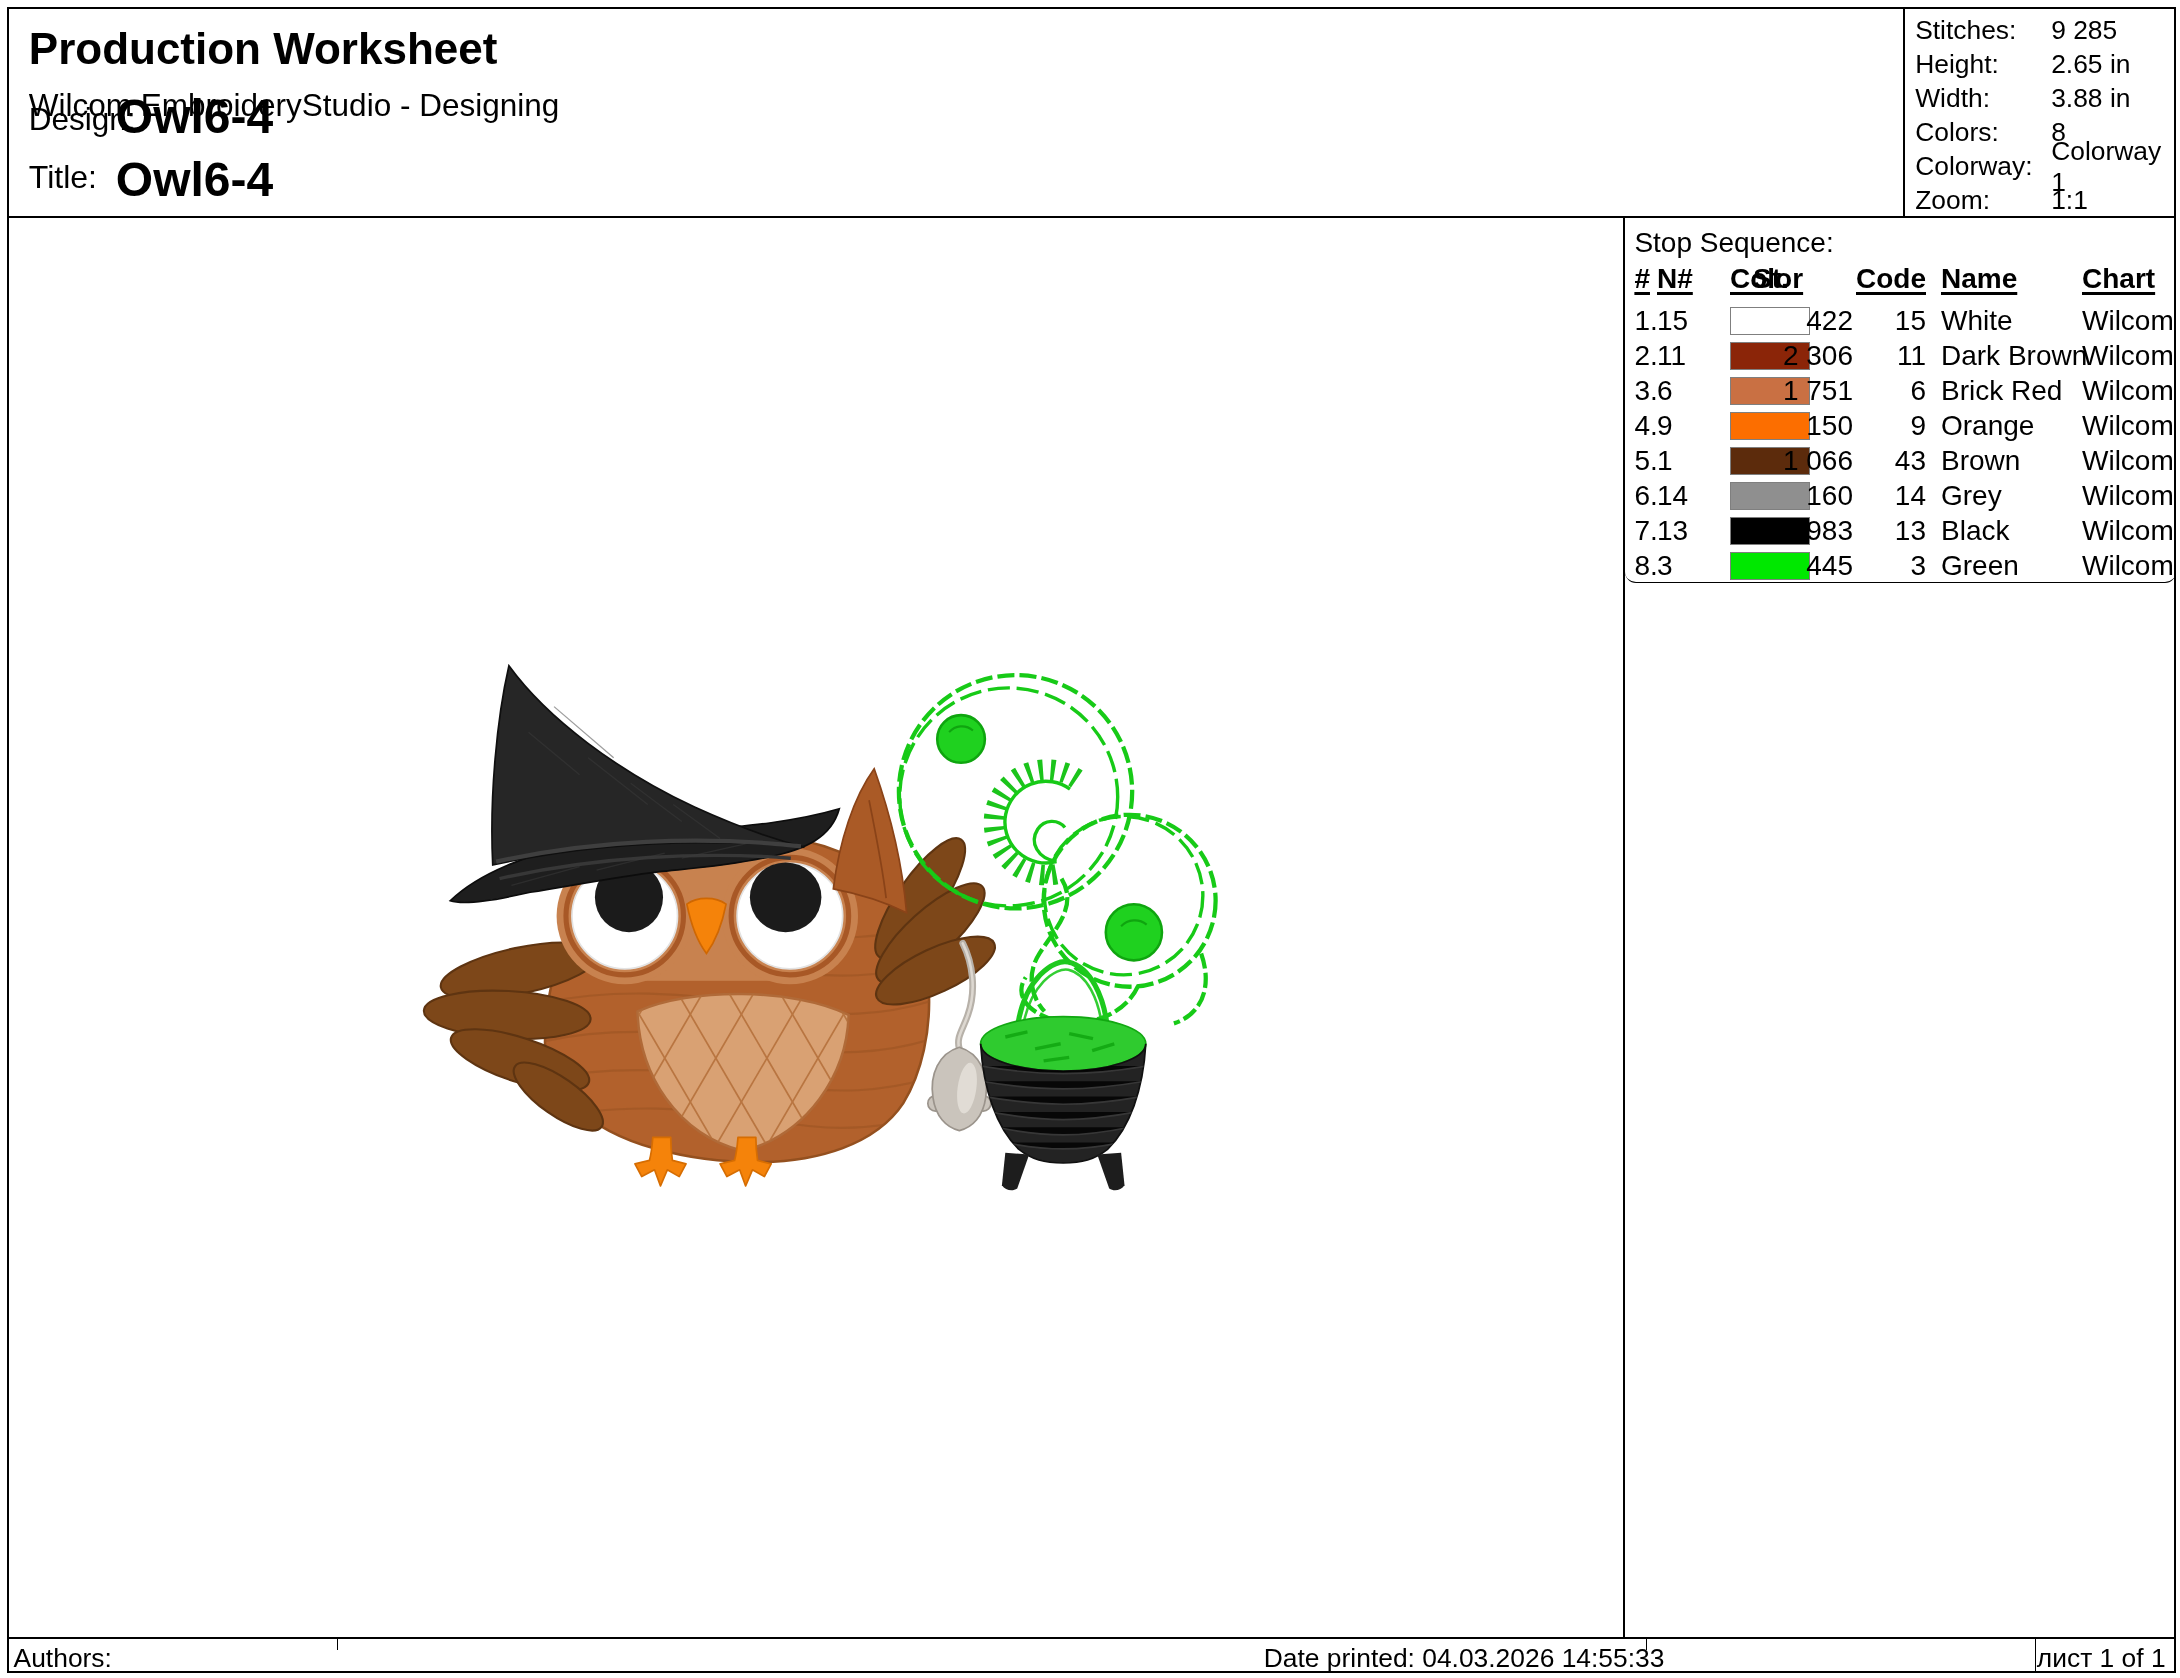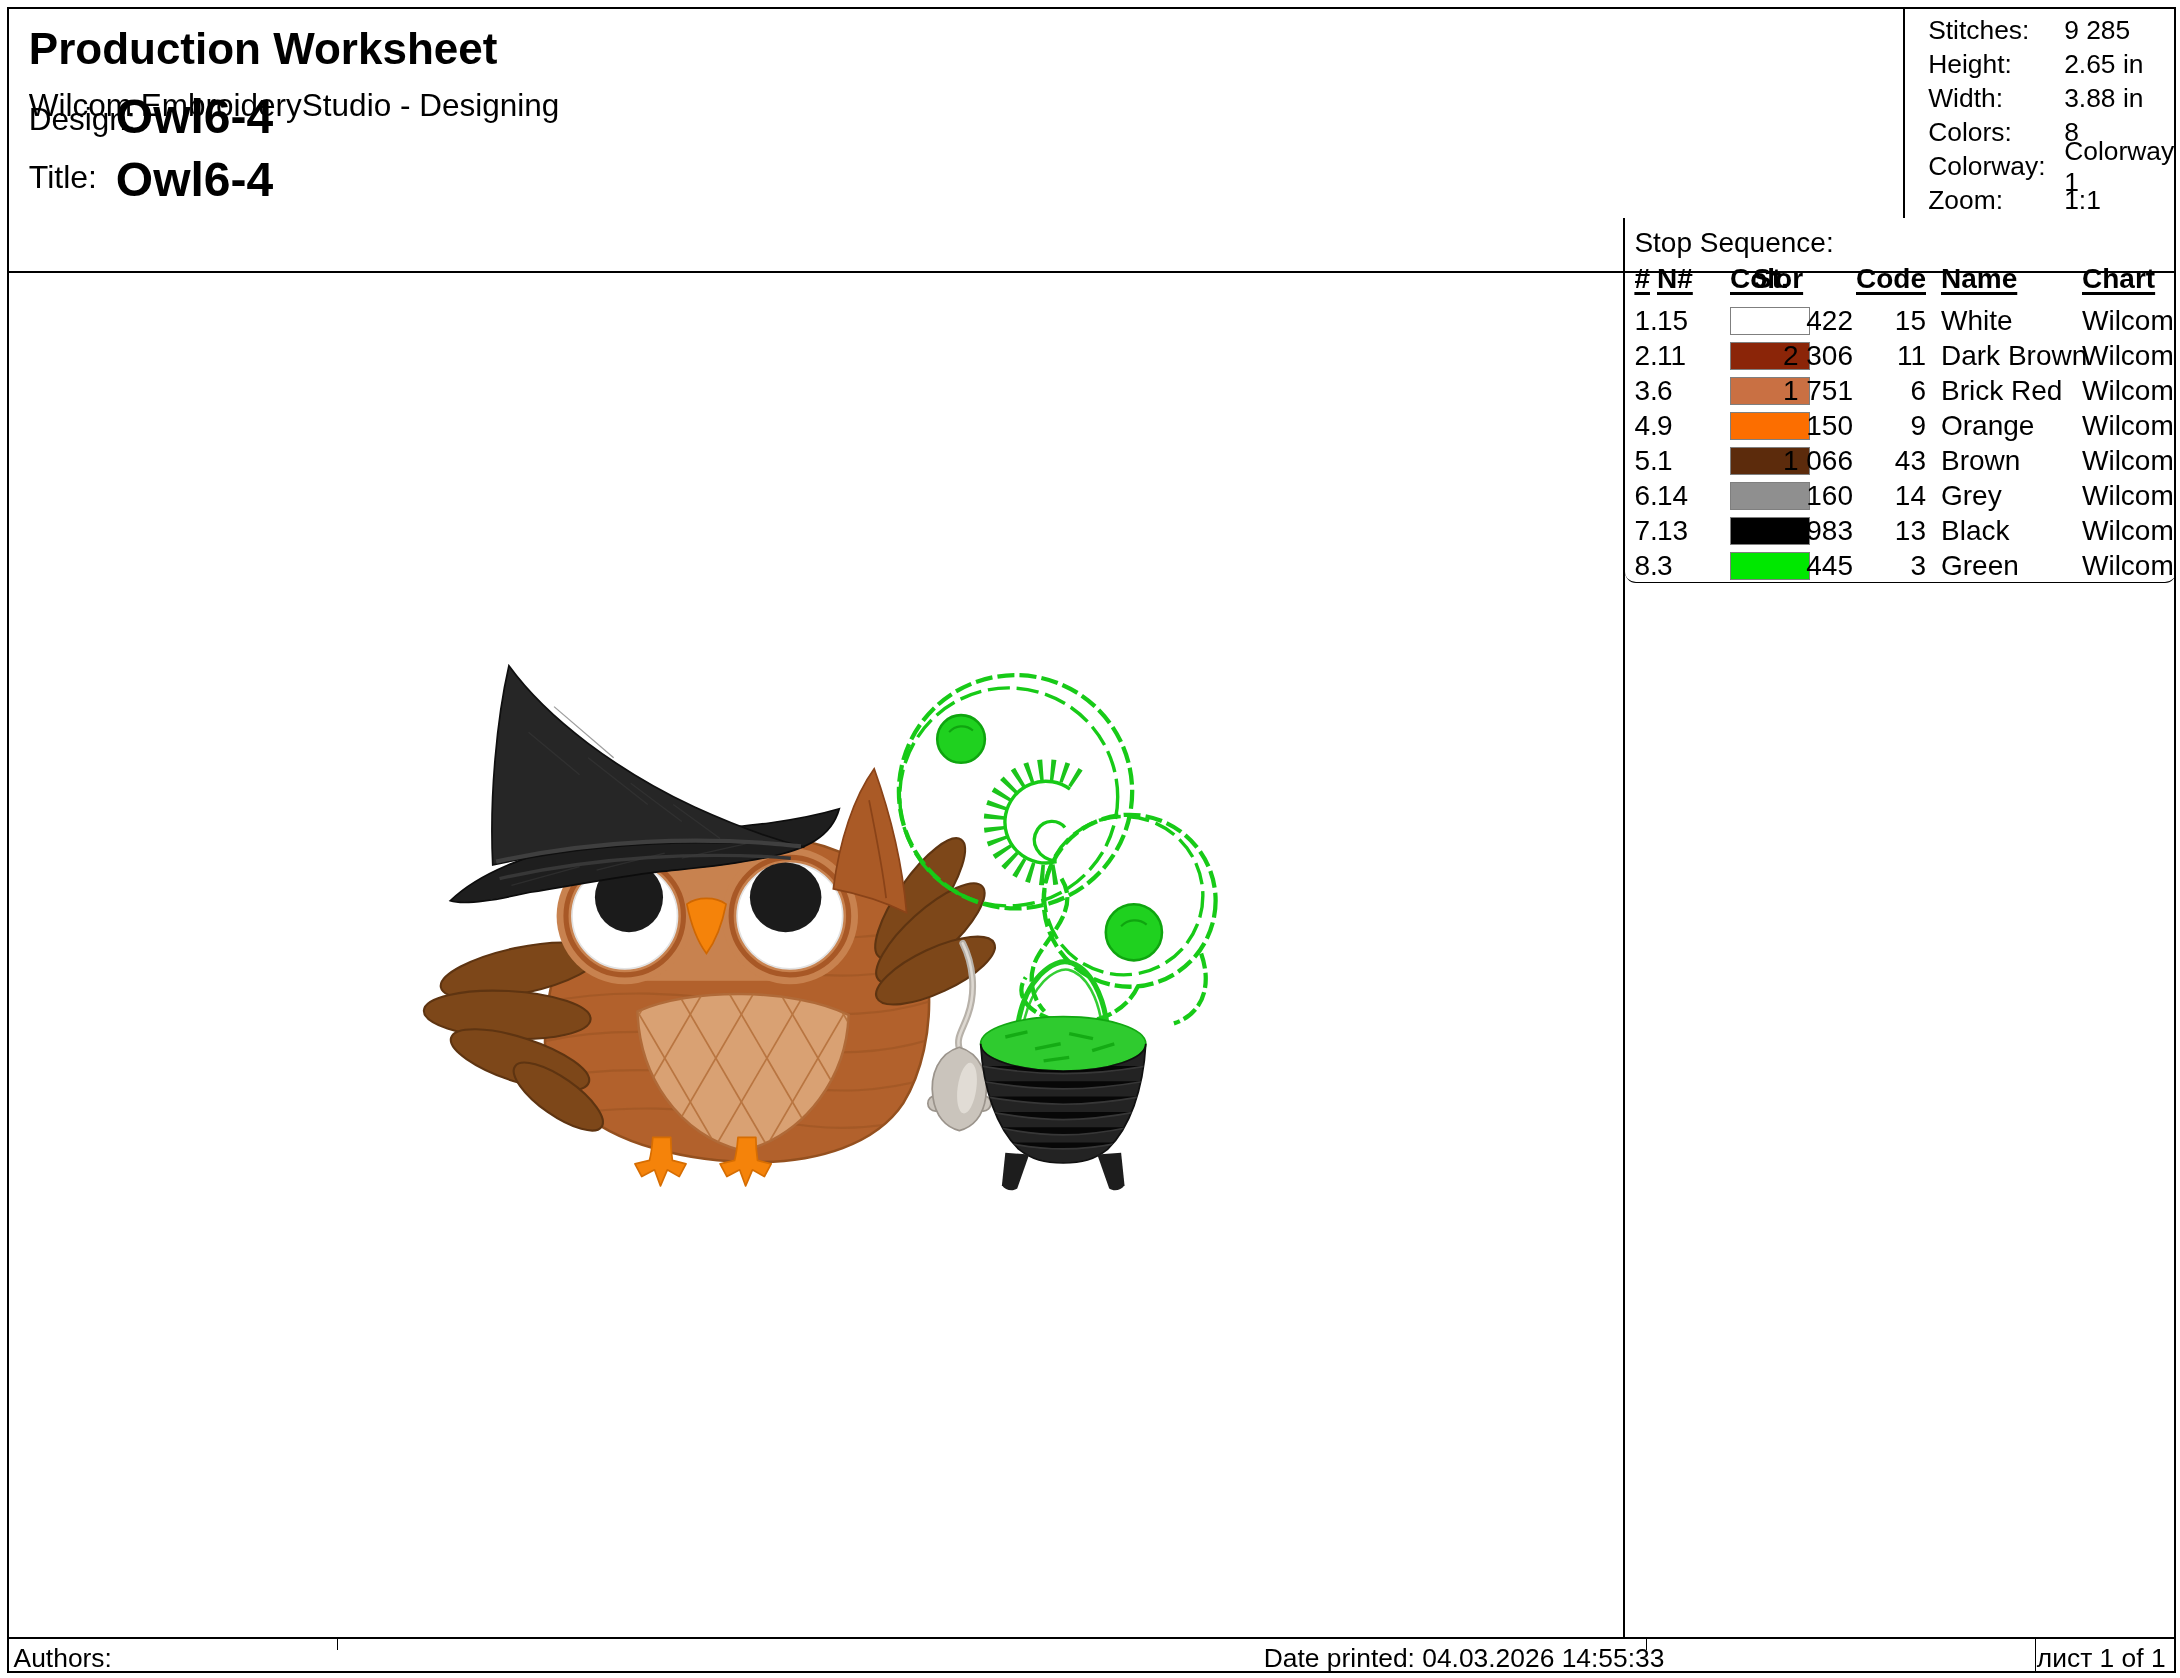--- a/index.html
+++ b/index.html
@@ -3,34 +3,34 @@
 <meta charset="utf-8">
 <style>
   * { margin:0; padding:0; box-sizing:border-box; }
   html,body { width:2181px; height:1678px; background:#ffffff; overflow:hidden; }
   body { font-family:"Liberation Sans", sans-serif; color:#000; position:relative; }
 
   .page-frame { position:absolute; left:6.8px; top:6.8px; width:2169px; height:1666px;
                 border:2.6px solid #000; background:#fff; }
 
   
-  .header { position:absolute; left:6.8px; top:6.8px; width:2169px; height:266px;
+  .header { position:absolute; left:6.8px; top:6.8px; width:2169px; height:211px;
             border-bottom:2.6px solid #000; }
   .pw-title    { position:absolute; left:22px; top:17px;  font-size:44px; font-weight:bold; }
   .pw-subtitle { position:absolute; left:22px; top:80px;  font-size:31.5px; }
   .lbl-design  { position:absolute; left:22px; top:94px; font-size:31.5px; }
   .val-design  { position:absolute; left:109px; top:82px; font-size:48px; font-weight:bold; }
   .lbl-title   { position:absolute; left:22px; top:152px; font-size:32px; }
   .val-title   { position:absolute; left:109px; top:145px; font-size:48px; font-weight:bold; }
 
   
   .info-box { position:absolute; left:1903px; top:6.8px; width:273px; height:211px;
               border-left:2.6px solid #000; padding:6.8px 0 0 10.2px; }
   .info-row { display:flex; height:34px; align-items:center; font-size:26.4px; }
-  .info-label { width:136px; flex:none;margin-left:13px; }
+  .info-label { width:136px; flex:none; }
 
   
   .right-panel { position:absolute; left:1623px; top:218px; width:553px; height:1419px;
                  border-left:2.6px solid #000; }
   .stop-box  { position:absolute; left:0; top:0; right:0; height:365px;
                border-bottom:1.7px solid #000;border-radius:11px; }
   .stop-title { position:absolute; left:9.4px; top:8.5px; font-size:28px; }
   .seq-head { position:absolute; left:0; top:45px; right:0; height:36px;
               font-size:28px; font-weight:bold; }
   .seq-head span { text-decoration:underline; text-decoration-thickness:2.6px; text-underline-offset:4.3px; }

